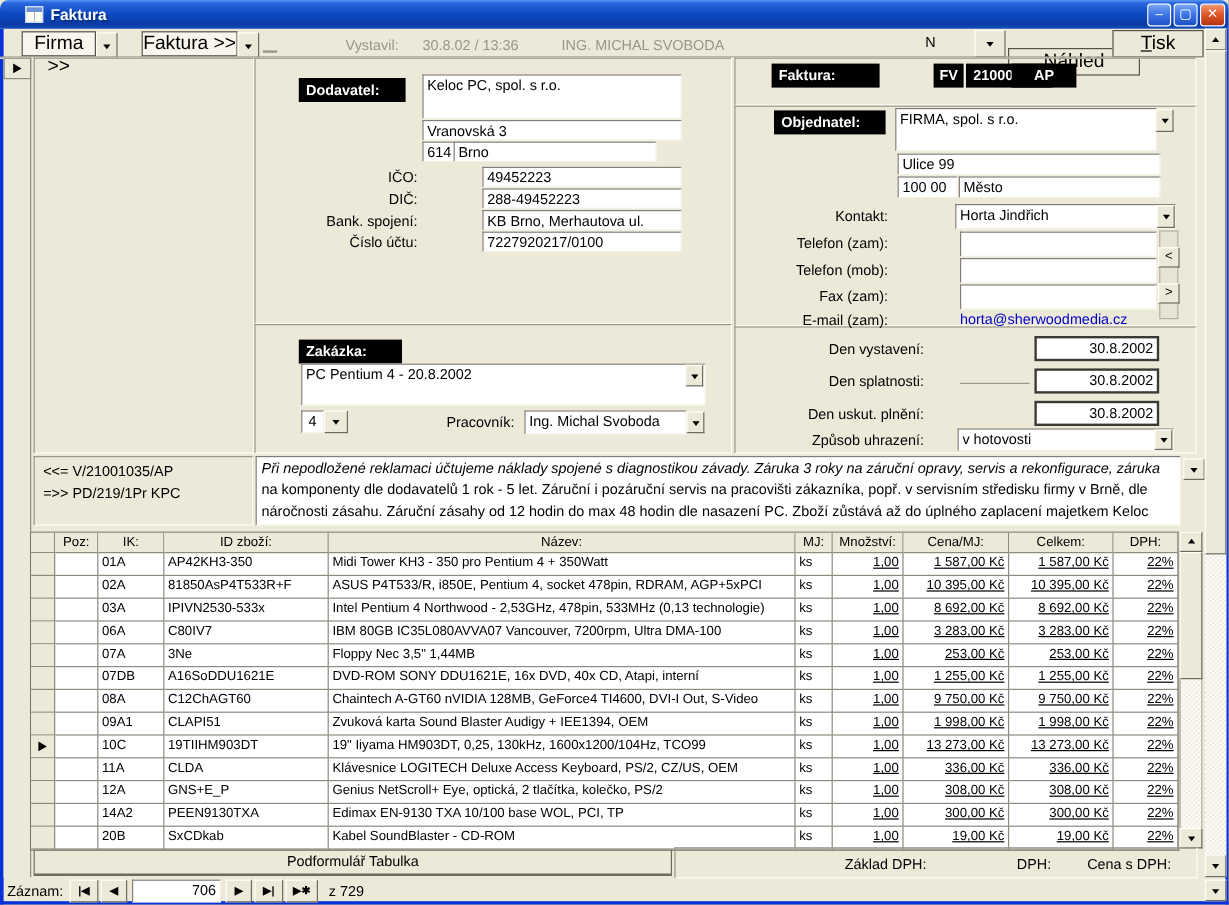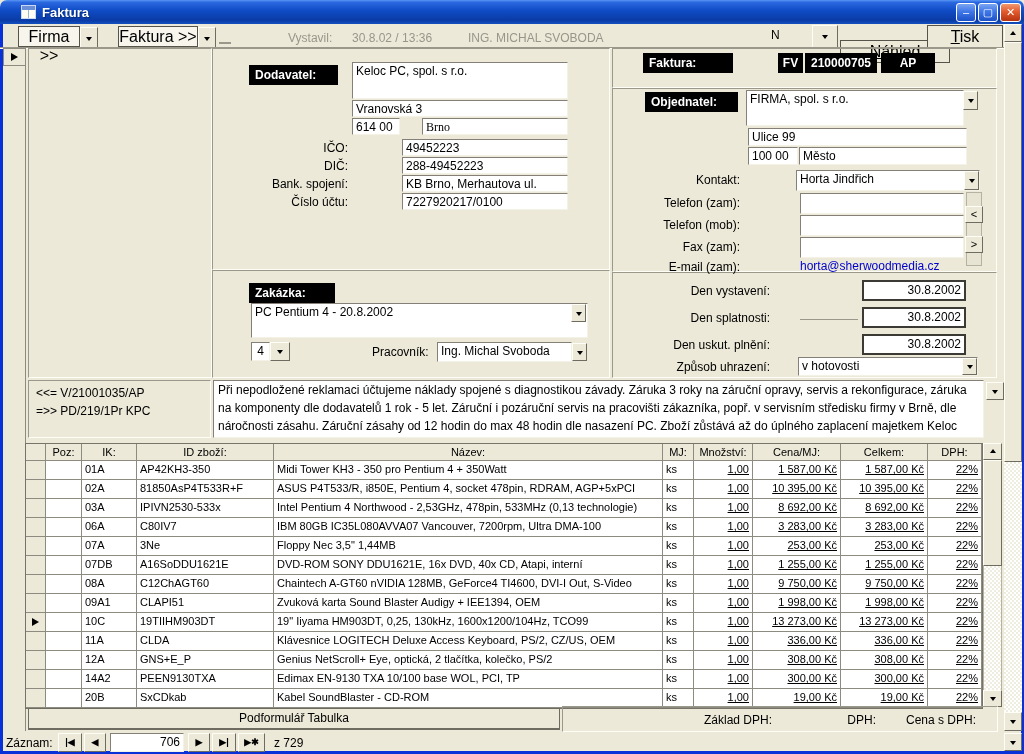--- a/index.html
+++ b/index.html
@@ -106,34 +106,34 @@
   <div class="abs sunkenp" style="left:212px;top:48px;width:398px;height:222px;"></div>
   <div class="abs sunkenp" style="left:212px;top:270px;width:398px;height:108px;"></div>
   <div class="abs sunkenp" style="left:612px;top:48px;width:385px;height:40px;"></div>
   <div class="abs sunkenp" style="left:612px;top:88px;width:385px;height:184px;"></div>
   <div class="abs sunkenp" style="left:612px;top:272px;width:385px;height:106px;"></div>
 
   <div class="abs blackbox" style="left:249px;top:65px;width:89px;height:20px;">Dodavatel:</div>
   <div class="abs field" style="left:352px;top:62px;width:216px;height:37px;">Keloc PC, spol. s r.o.</div>
   <div class="abs field" style="left:352px;top:100px;width:216px;height:17px;">Vranovská 3</div>
   <div class="abs field" style="left:352px;top:118px;width:48px;height:17px;">614 00</div>
-  <div class="abs field" style="left:422px;top:118px;width:146px;height:17px;font-family:Liberation Serif, serif;">Brno</div>
+  <div class="abs field" style="left:378px;top:118px;width:169px;height:17px;">Brno</div>
   <span class="lbl r" style="left:210px;top:141px;width:138px;">IČO:</span>
   <div class="abs field" style="left:402px;top:139px;width:166px;height:17px;">49452223</div>
   <span class="lbl r" style="left:210px;top:159px;width:138px;">DIČ:</span>
   <div class="abs field" style="left:402px;top:157px;width:166px;height:17px;">288-49452223</div>
   <span class="lbl r" style="left:210px;top:177px;width:138px;">Bank. spojení:</span>
   <div class="abs field" style="left:402px;top:175px;width:166px;height:17px;">KB Brno, Merhautova ul.</div>
   <span class="lbl r" style="left:210px;top:195px;width:138px;">Číslo účtu:</span>
   <div class="abs field" style="left:402px;top:193px;width:166px;height:17px;">7227920217/0100</div>
 
   <div class="abs blackbox" style="left:643px;top:53px;width:90px;height:20px;">Faktura:</div>
   <div class="abs blackbox center" style="left:778px;top:53px;width:25px;height:20px;">FV</div>
   <div class="abs blackbox center" style="left:805px;top:53px;width:72px;height:20px;">210000705</div>
-  <div class="abs blackbox center" style="left:881px;top:53px;width:54px;height:20px;">AP</div>
+  <div class="abs blackbox center" style="left:843px;top:53px;width:54px;height:20px;">AP</div>
 
   <div class="abs blackbox" style="left:645px;top:92px;width:93px;height:20px;">Objednatel:</div>
   <div class="abs field" style="left:746px;top:90px;width:218px;height:36px;">FIRMA, spol. s r.o.</div>
   <div class="ddbtn" style="left:963px;top:91px;width:15px;height:19px;">
       <span class="arr-d"></span>
     </div>
   <div class="abs field" style="left:748px;top:128px;width:219px;height:18px;">Ulice 99</div>
   <div class="abs field" style="left:748px;top:147px;width:50px;height:18px;">100 00</div>
   <div class="abs field" style="left:799px;top:147px;width:168px;height:18px;">Město</div>
 
@@ -182,21 +182,21 @@
   <div class="abs field" style="left:798px;top:357px;width:180px;height:19px;">v hotovosti</div>
   <div class="ddbtn" style="left:962px;top:358px;width:15px;height:17px;">
       <span class="arr-d"></span>
     </div>
 
   <div class="abs sunkenp" style="left:28px;top:380px;width:183px;height:58px;"></div>
   <span class="lbl" style="left:36px;top:386px;">&lt;&lt;= V/21001035/AP</span>
   <span class="lbl" style="left:36px;top:404px;">=&gt;&gt; PD/219/1Pr KPC</span>
 
   <div class="abs field" style="left:213px;top:380px;width:771px;height:58px;"></div>
-  <span class="noteline" style="left:218px;top:383px;">Při nepodložené reklamaci účtujeme náklady spojené s diagnostikou závady. Záruka 3 roky na záruční opravy, servis a rekonfigurace, záruka</span>
+  <span class="noteline" style="left:218px;top:383px;font-style:italic;">Při nepodložené reklamaci účtujeme náklady spojené s diagnostikou závady. Záruka 3 roky na záruční opravy, servis a rekonfigurace, záruka</span>
   <span class="noteline" style="left:218px;top:401px;">na komponenty dle dodavatelů 1 rok - 5 let. Záruční i pozáruční servis na pracovišti zákazníka, popř. v servisním středisku firmy v Brně, dle</span>
   <span class="noteline" style="left:218px;top:419px;">náročnosti zásahu. Záruční zásahy od 12 hodin do max 48 hodin dle nasazení PC. Zboží zůstává až do úplného zaplacení majetkem Keloc</span>
   <div class="ddbtn" style="left:986px;top:382px;width:18px;height:18px;">
       <span class="arr-d"></span>
     </div>
 
   <div class="tbl">
     <div class="trow head">
       <div class="tcell hcell"></div>
       <div class="tcell hcell">Poz:</div>

